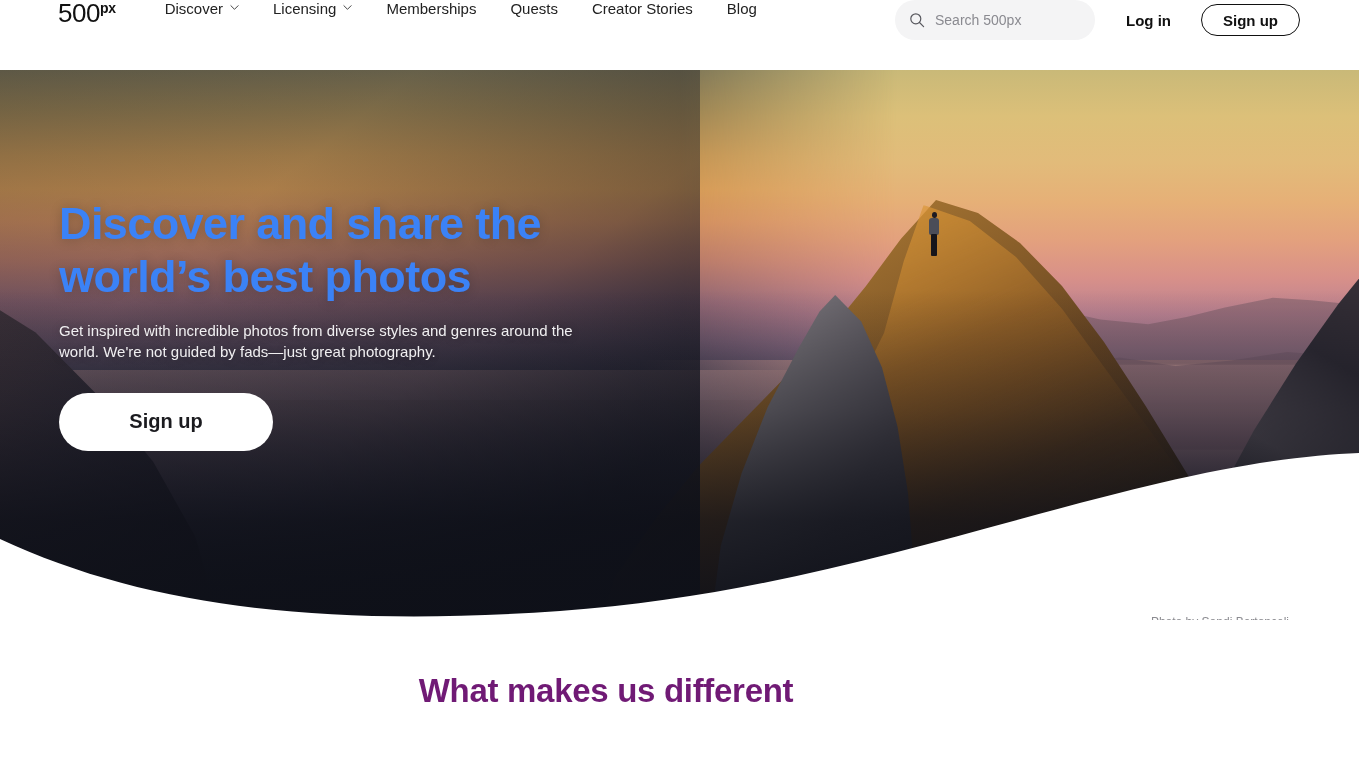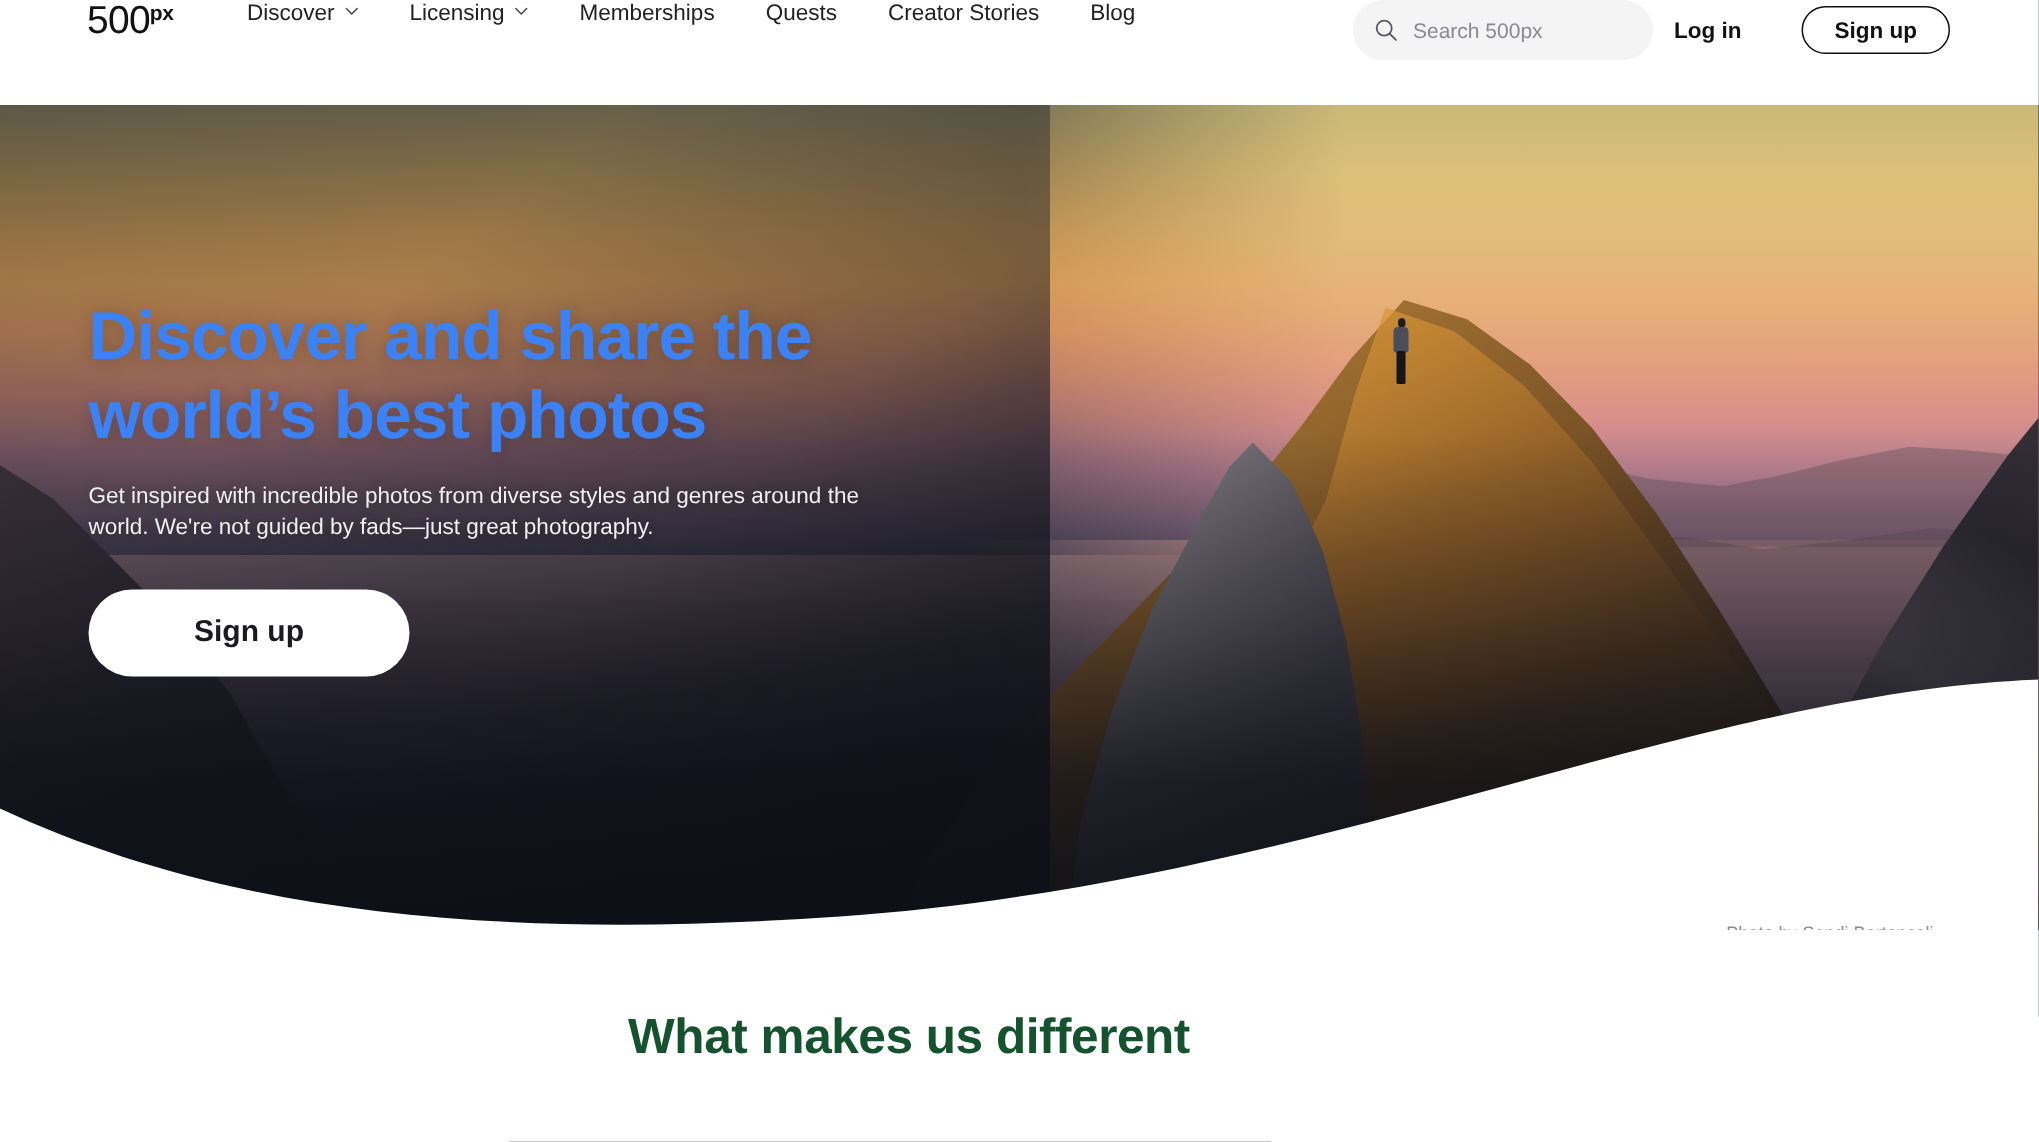--- a/index.html
+++ b/index.html
@@ -42,38 +42,39 @@
     display:flex; align-items:center; gap:7px;
     padding:0 17px;
     font-size:15px; color:#222222;
     cursor:pointer; white-space:nowrap;
   }
   .chev{ display:inline-block; width:9px; height:9px; position:relative; top:-1px; }
   .chev svg{ display:block; }
 
   .header-right{
     margin-left:auto; margin-right:59px;
-    display:flex; align-items:center; gap:14px;
+    display:flex; align-items:center; gap:4px;
   }
   .search-box{
     width:200px; height:40px;
     background:#f4f4f5; border-radius:20px;
     display:flex; align-items:center;
     padding:0 14px; gap:10px;
     cursor:text;
   }
   .search-icon{ flex:0 0 auto; width:16px; height:16px; }
   .search-input{
     border:none; outline:none; background:transparent;
     font-size:14px; color:#6b6b70; width:100%;
     font-family:"Liberation Sans", sans-serif;
   }
   .search-input::placeholder{ color:#8a8a90; }
 
   .login-btn{
+    margin-left:27px;
     font-size:15px; font-weight:700; color:#111111;
     cursor:pointer; white-space:nowrap;
   }
   .signup-btn-hdr{
     margin-left:26px;
     height:32px; padding:0 21px;
     border:1.7px solid #111111; border-radius:16px;
     background:transparent;
     font-size:15px; font-weight:700; color:#111111;
     font-family:"Liberation Sans", sans-serif;
@@ -278,21 +279,21 @@
 
   
   .section{
     position:absolute; left:0; top:620px;
     width:1359px; height:141px;
     background:#ffffff;
   }
   .section-title{
     position:absolute; left:0; top:52px; width:1200px;
     text-align:center;
-    font-size:33px; font-weight:700; color:#14532d;
+    font-size:33px; font-weight:700; color:#701a75;
     letter-spacing:-0.3px;
     padding-left:12px;
   }
 </style>
 </head>
 <body>
 
 <div class="header">
 
   <div class="logo">

